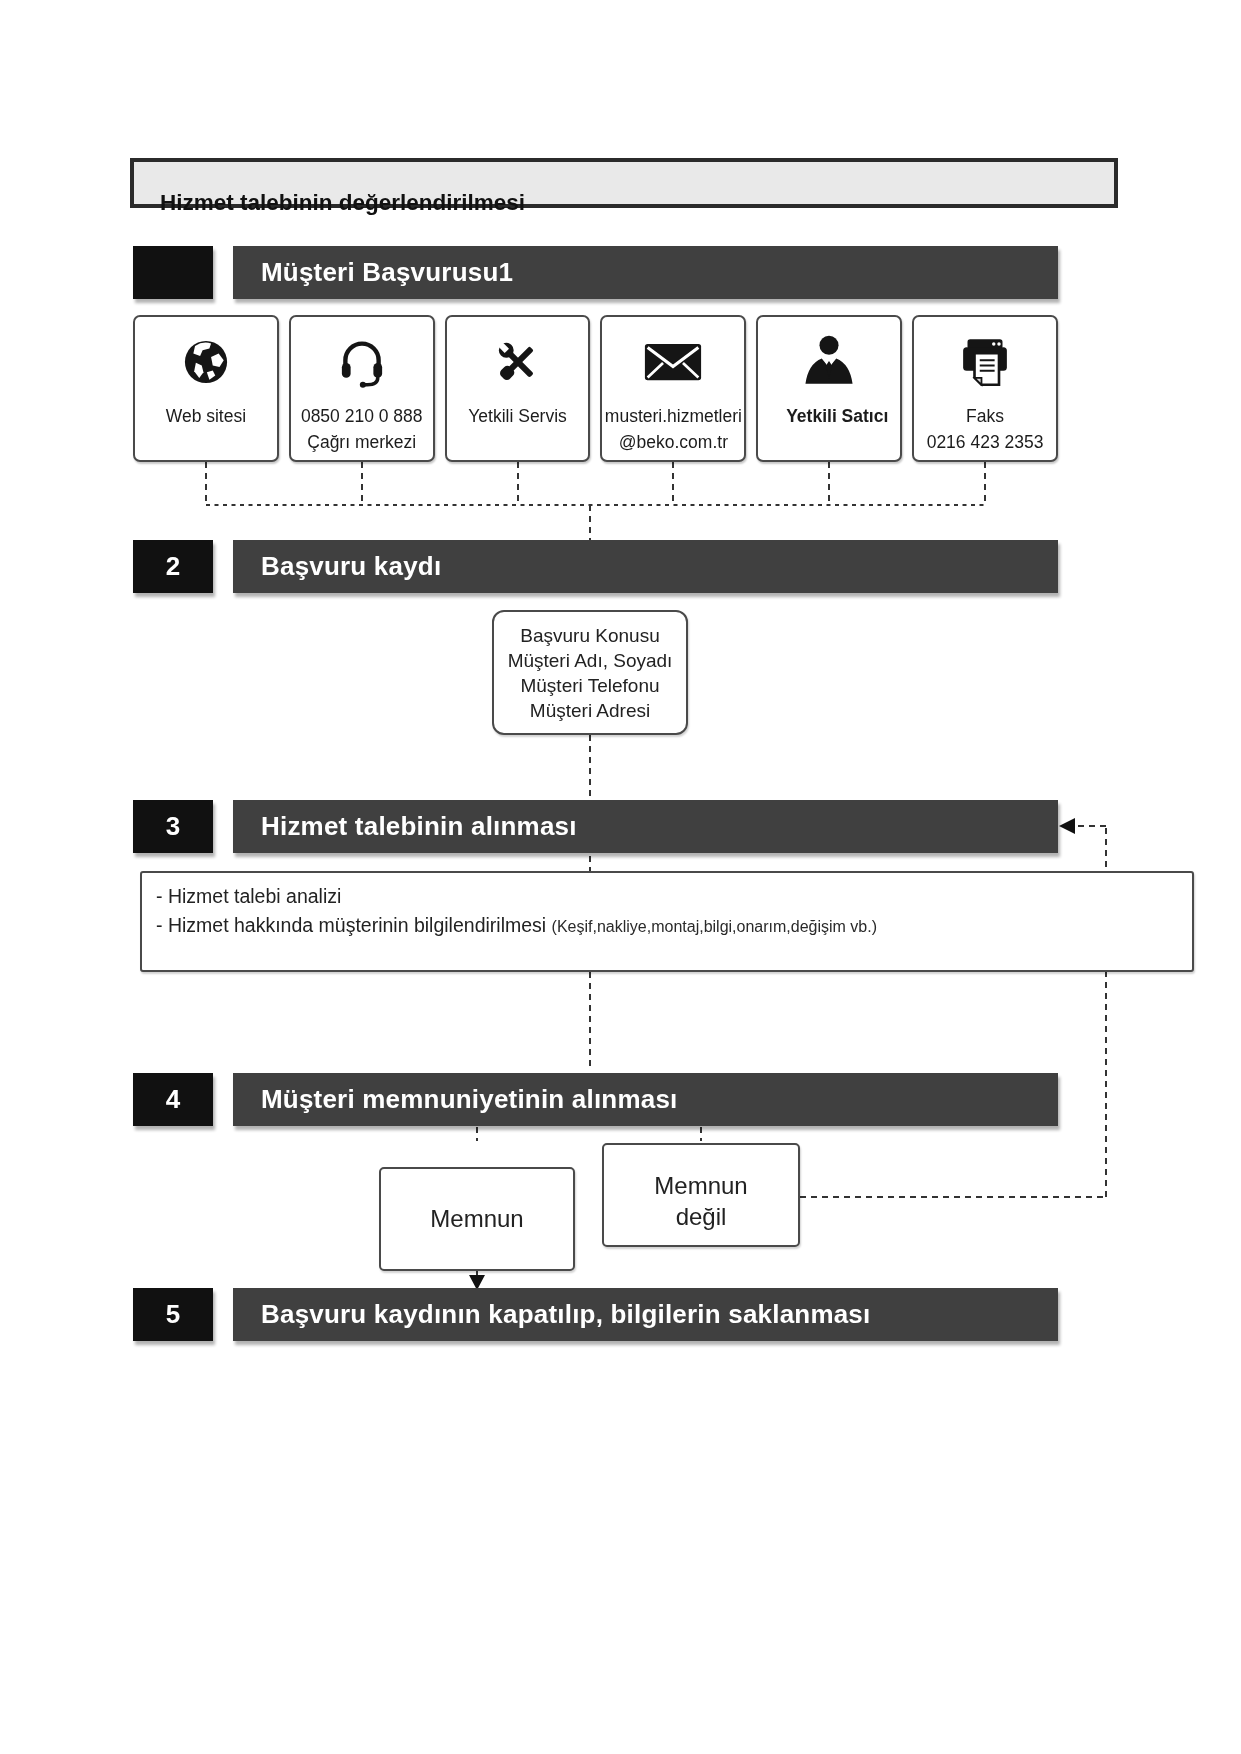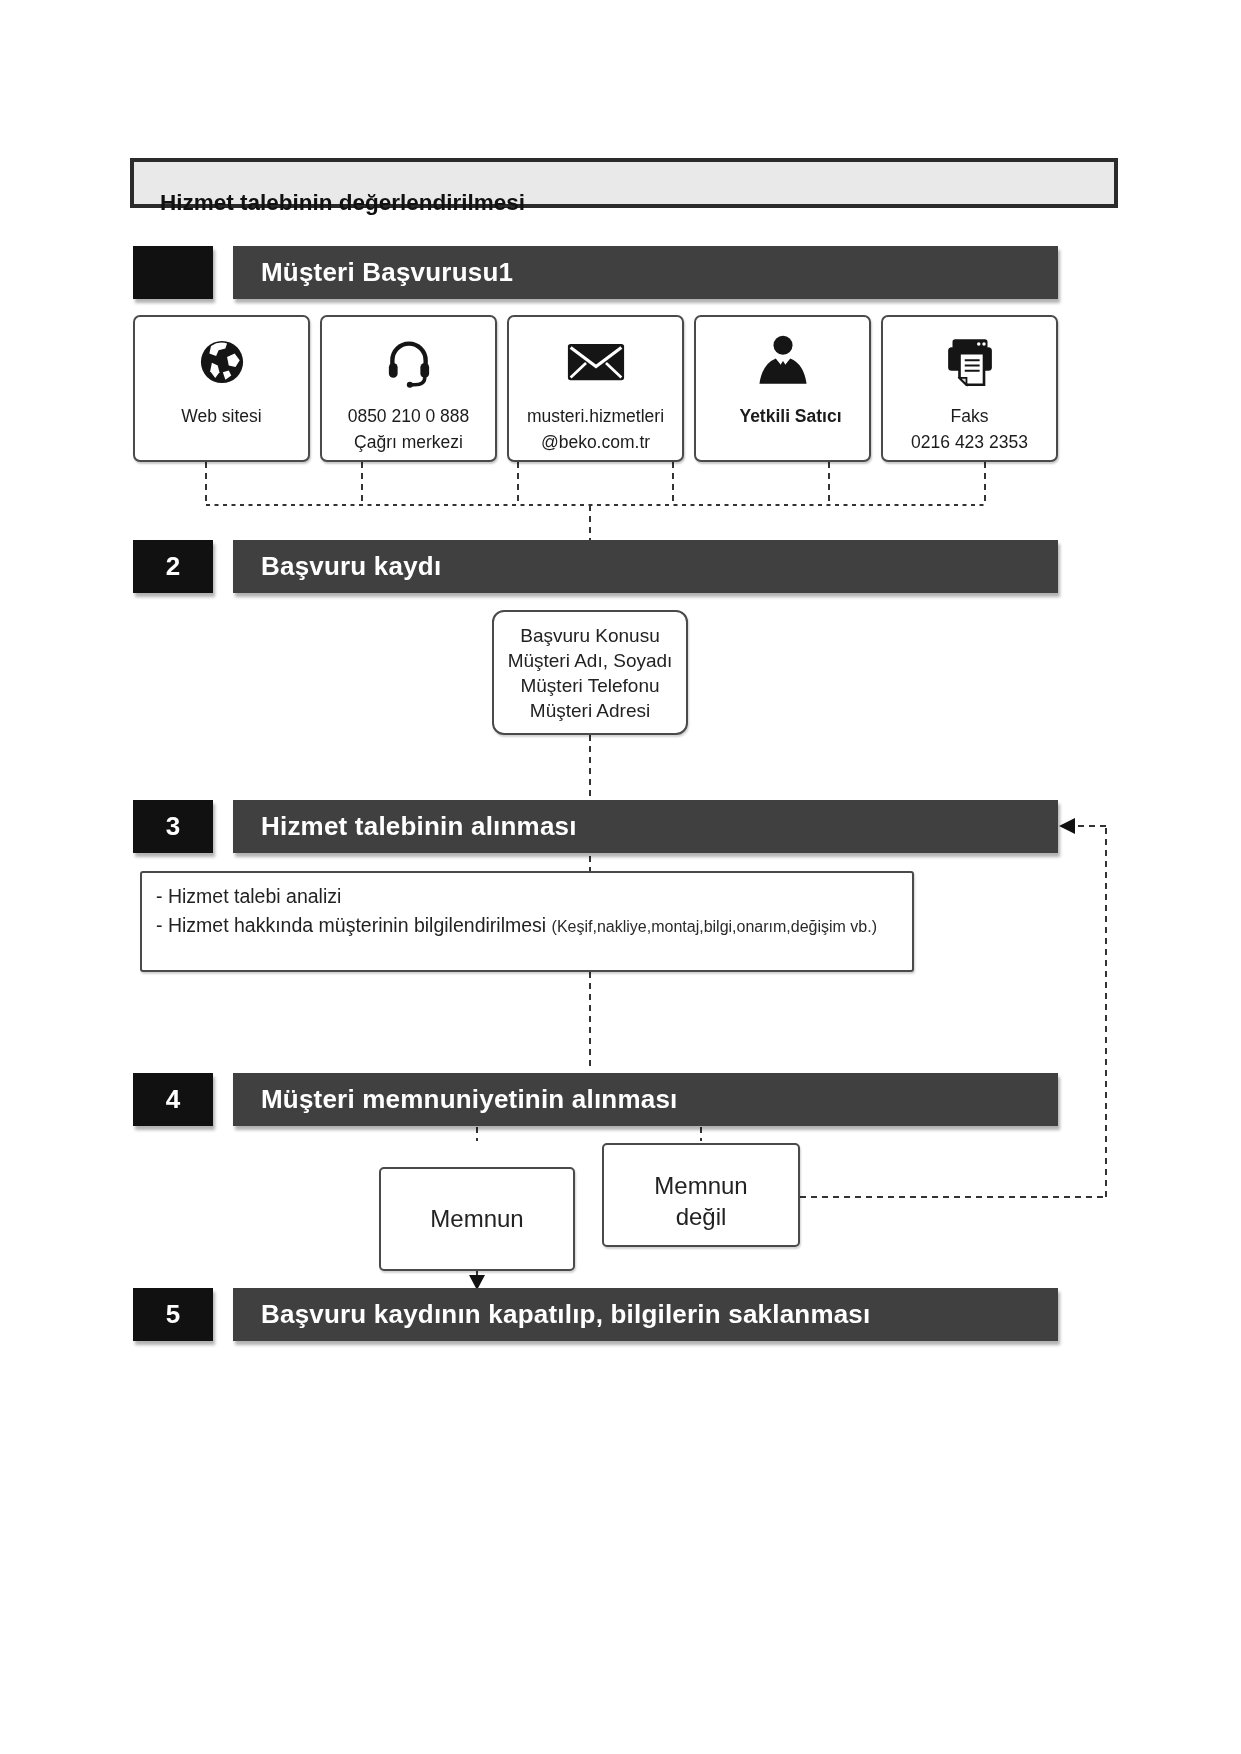--- a/index.html
+++ b/index.html
@@ -43,21 +43,21 @@
 
   
   .record-box{
     position:absolute;left:492px;top:610px;width:196px;height:125px;box-sizing:border-box;
     background:#fff;border:2px solid #4a4a4a;border-radius:12px;z-index:1;
     display:flex;flex-direction:column;align-items:center;justify-content:center;
     font-size:19px;line-height:25px;color:#222;text-align:center;white-space:nowrap;
     box-shadow:1px 2px 2px rgba(0,0,0,.18);
   }
   .analysis-box{
-    position:absolute;left:140px;top:871px;width:774px;height:101px;box-sizing:border-box;
+    position:absolute;left:140px;top:871px;width:1054px;height:101px;box-sizing:border-box;
     background:#fff;border:2px solid #4a4a4a;border-radius:3px;z-index:1;
     padding:9px 0 0 14px;font-size:19.5px;line-height:28.5px;color:#222;
     box-shadow:1px 2px 2px rgba(0,0,0,.18);
   }
   .analysis-box .note{font-size:16px;color:#2a2a2a;}
 
   .memnun-box{
     position:absolute;top:1143px;height:104px;box-sizing:border-box;background:#fff;
     border:2px solid #4a4a4a;border-radius:5px;z-index:1;
     display:flex;align-items:center;justify-content:center;font-size:24px;color:#222;
@@ -125,20 +125,39 @@
           <path d="M50 50 Q50 58 38 58 H34" stroke="#151515" stroke-width="4" fill="none" stroke-linecap="round"></path>
           <circle cx="33" cy="58" r="3.5" fill="#151515"></circle>
         </svg>
       </div>
       <div class="clabel">
         <div>0850 210 0 888</div>
         <div>Çağrı merkezi</div>
       </div>
     </div>
 
+    <div class="channel">
+      <div class="cicon">
+        <svg width="56" height="56" viewBox="0 0 64 64">
+          <g transform="rotate(45 32 32)">
+            <rect x="28.5" y="10" width="7" height="34" rx="2" fill="#151515"></rect>
+            <rect x="25" y="42" width="14" height="15" rx="5" fill="#151515"></rect>
+          </g>
+          <g transform="rotate(-45 32 32)">
+            <circle cx="32" cy="13" r="8.5" fill="#151515"></circle>
+            <rect x="28.5" y="2" width="7" height="12" fill="#ffffff"></rect>
+            <rect x="28.5" y="16" width="7" height="38" rx="2.5" fill="#151515"></rect>
+          </g>
+        </svg>
+      </div>
+      <div class="clabel">
+        <div>Yetkili Servis</div>
+        <div></div>
+      </div>
+    </div>
 
     <div class="channel">
       <div class="cicon">
         <svg width="58" height="40" viewBox="0 0 64 42">
           <rect x="1" y="1" width="62" height="40" rx="3" fill="#151515"></rect>
           <path d="M4 5 L32 26 L60 5" fill="none" stroke="#fff" stroke-width="3.5"></path>
           <path d="M4 38 L21 22 M60 38 L43 22" fill="none" stroke="#fff" stroke-width="3"></path>
         </svg>
       </div>
       <div class="clabel">

